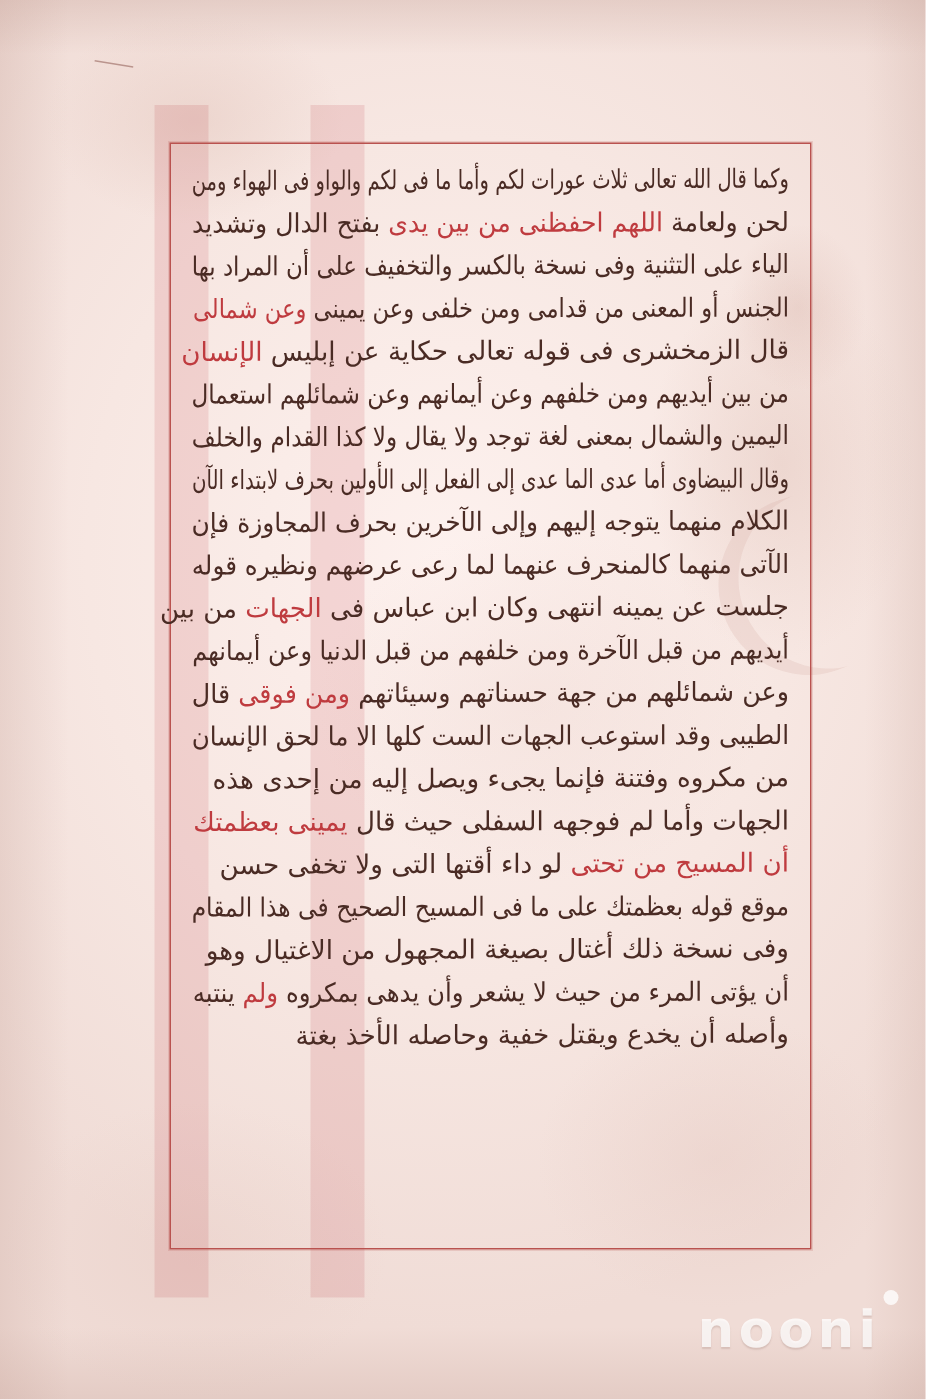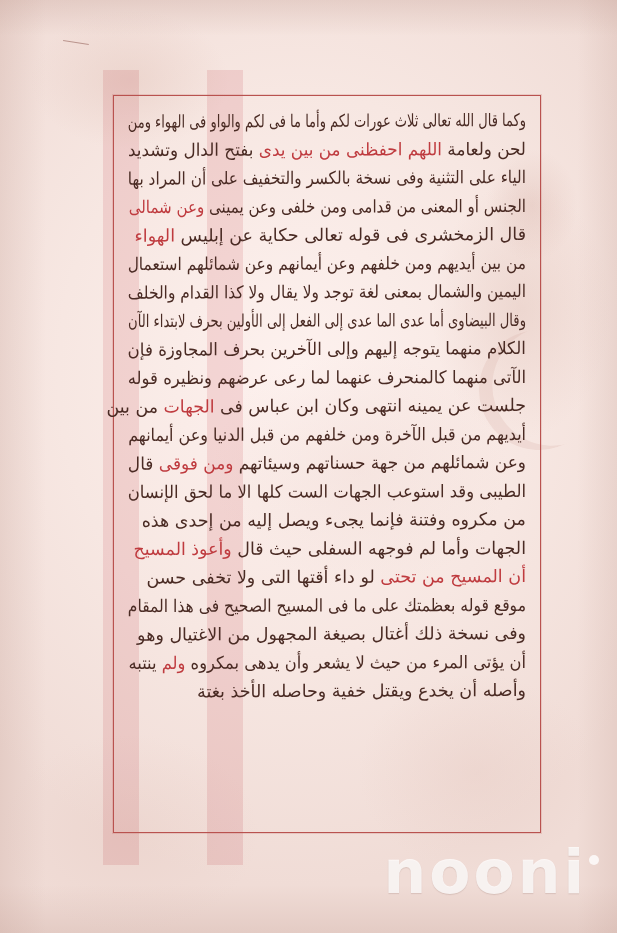--- a/index.html
+++ b/index.html
@@ -130,21 +130,21 @@
   
   .line:nth-child(odd)  { transform: skewY(-0.25deg); }
   .line:nth-child(even) { transform: skewY(-0.15deg); }
 
   
   #watermark {
     position: absolute;
     right: 18px;
     bottom: 26px;
     font-family: "DejaVu Sans", sans-serif;
-    font-size: 60px;
+    font-size: 34px;
     font-weight: 700;
     letter-spacing: 3px;
     color: rgba(255,255,255,.78);
     text-shadow: 0 1px 1px rgba(150,120,112,.25);
     pointer-events: none;
     user-select: none;
   }
   #wm-dot {
     display: inline-block;
     width: 10px; height: 10px;
@@ -180,32 +180,32 @@
   <div class="band band-left"></div>
   <div class="band band-right"></div>
 
   <div id="frame"></div>
 
   <div id="text-block">
       <div class="line" style="transform: skewY(-0.25deg) scaleX(0.743);"><span class="ink">وكما قال الله تعالى ثلاث عورات لكم وأما ما فى لكم والواو فى الهواء ومن</span></div>
       <div class="line" style="transform: skewY(-0.15deg) scaleX(0.961);"><span class="ink">لحن ولعامة </span><span class="rubric">اللهم احفظنى من بين يدى</span><span class="ink"> بفتح الدال وتشديد</span></div>
       <div class="line" style="transform: skewY(-0.25deg) scaleX(0.873);"><span class="ink">الياء على التثنية وفى نسخة بالكسر والتخفيف على أن المراد بها</span></div>
       <div class="line" style="transform: skewY(-0.15deg) scaleX(0.861);"><span class="ink">الجنس أو المعنى من قدامى ومن خلفى وعن يمينى </span><span class="rubric">وعن شمالى</span></div>
-      <div class="line" style="transform: skewY(-0.25deg) scaleX(1);"><span class="ink">قال الزمخشرى فى قوله تعالى حكاية عن إبليس </span><span class="rubric">الهواء</span></div>
+      <div class="line" style="transform: skewY(-0.25deg) scaleX(1);"><span class="ink">قال الزمخشرى فى قوله تعالى حكاية عن إبليس </span><span class="rubric">الإنسان</span></div>
       <div class="line" style="transform: skewY(-0.15deg) scaleX(0.881);"><span class="ink">من بين أيديهم ومن خلفهم وعن أيمانهم وعن شمائلهم استعمال</span></div>
       <div class="line" style="transform: skewY(-0.25deg) scaleX(0.882);"><span class="ink">اليمين والشمال بمعنى لغة توجد ولا يقال ولا كذا القدام والخلف</span></div>
       <div class="line" style="transform: skewY(-0.15deg) scaleX(0.751);"><span class="ink">وقال البيضاوى أما عدى الما عدى إلى الفعل إلى الأولين بحرف لابتداء الآن</span></div>
       <div class="line" style="transform: skewY(-0.25deg) scaleX(0.95);"><span class="ink">الكلام منهما يتوجه إليهم وإلى الآخرين بحرف المجاوزة فإن</span></div>
       <div class="line" style="transform: skewY(-0.15deg) scaleX(0.941);"><span class="ink">الآتى منهما كالمنحرف عنهما لما رعى عرضهم ونظيره قوله</span></div>
       <div class="line" style="transform: skewY(-0.25deg) scaleX(0.993);"><span class="ink">جلست عن يمينه انتهى وكان ابن عباس فى </span><span class="rubric">الجهات</span><span class="ink"> من بين</span></div>
       <div class="line" style="transform: skewY(-0.15deg) scaleX(0.911);"><span class="ink">أيديهم من قبل الآخرة ومن خلفهم من قبل الدنيا وعن أيمانهم</span></div>
       <div class="line" style="transform: skewY(-0.25deg) scaleX(0.968);"><span class="ink">وعن شمائلهم من جهة حسناتهم وسيئاتهم </span><span class="rubric">ومن فوقى</span><span class="ink"> قال</span></div>
       <div class="line" style="transform: skewY(-0.15deg) scaleX(0.939);"><span class="ink">الطيبى وقد استوعب الجهات الست كلها الا ما لحق الإنسان</span></div>
       <div class="line" style="transform: skewY(-0.25deg) scaleX(1);"><span class="ink">من مكروه وفتنة فإنما يجىء ويصل إليه من إحدى هذه</span></div>
-      <div class="line" style="transform: skewY(-0.15deg) scaleX(0.995);"><span class="ink">الجهات وأما لم فوجهه السفلى حيث قال </span><span class="rubric">وأعوذ المسيح</span></div>
+      <div class="line" style="transform: skewY(-0.15deg) scaleX(0.995);"><span class="ink">الجهات وأما لم فوجهه السفلى حيث قال </span><span class="rubric">يمينى بعظمتك</span></div>
       <div class="line" style="transform: skewY(-0.25deg) scaleX(1);"><span class="rubric">أن المسيح من تحتى</span><span class="ink"> لو داء أقتها التى ولا تخفى حسن</span></div>
       <div class="line" style="transform: skewY(-0.15deg) scaleX(0.89);"><span class="ink">موقع قوله بعظمتك على ما فى المسيح الصحيح فى هذا المقام</span></div>
       <div class="line" style="transform: skewY(-0.25deg) scaleX(1);"><span class="ink">وفى نسخة ذلك أغتال بصيغة المجهول من الاغتيال وهو</span></div>
       <div class="line" style="transform: skewY(-0.15deg) scaleX(0.932);"><span class="ink">أن يؤتى المرء من حيث لا يشعر وأن يدهى بمكروه </span><span class="rubric">ولم</span><span class="ink"> ينتبه</span></div>
       <div class="line" style="transform: skewY(-0.25deg) scaleX(1);"><span class="ink">وأصله أن يخدع ويقتل خفية وحاصله الأخذ بغتة</span></div>
     </div>
 
   <div class="edge-shade-top"></div>
   <div class="edge-shade-bottom"></div>
   <div class="edge-shade-left"></div>

